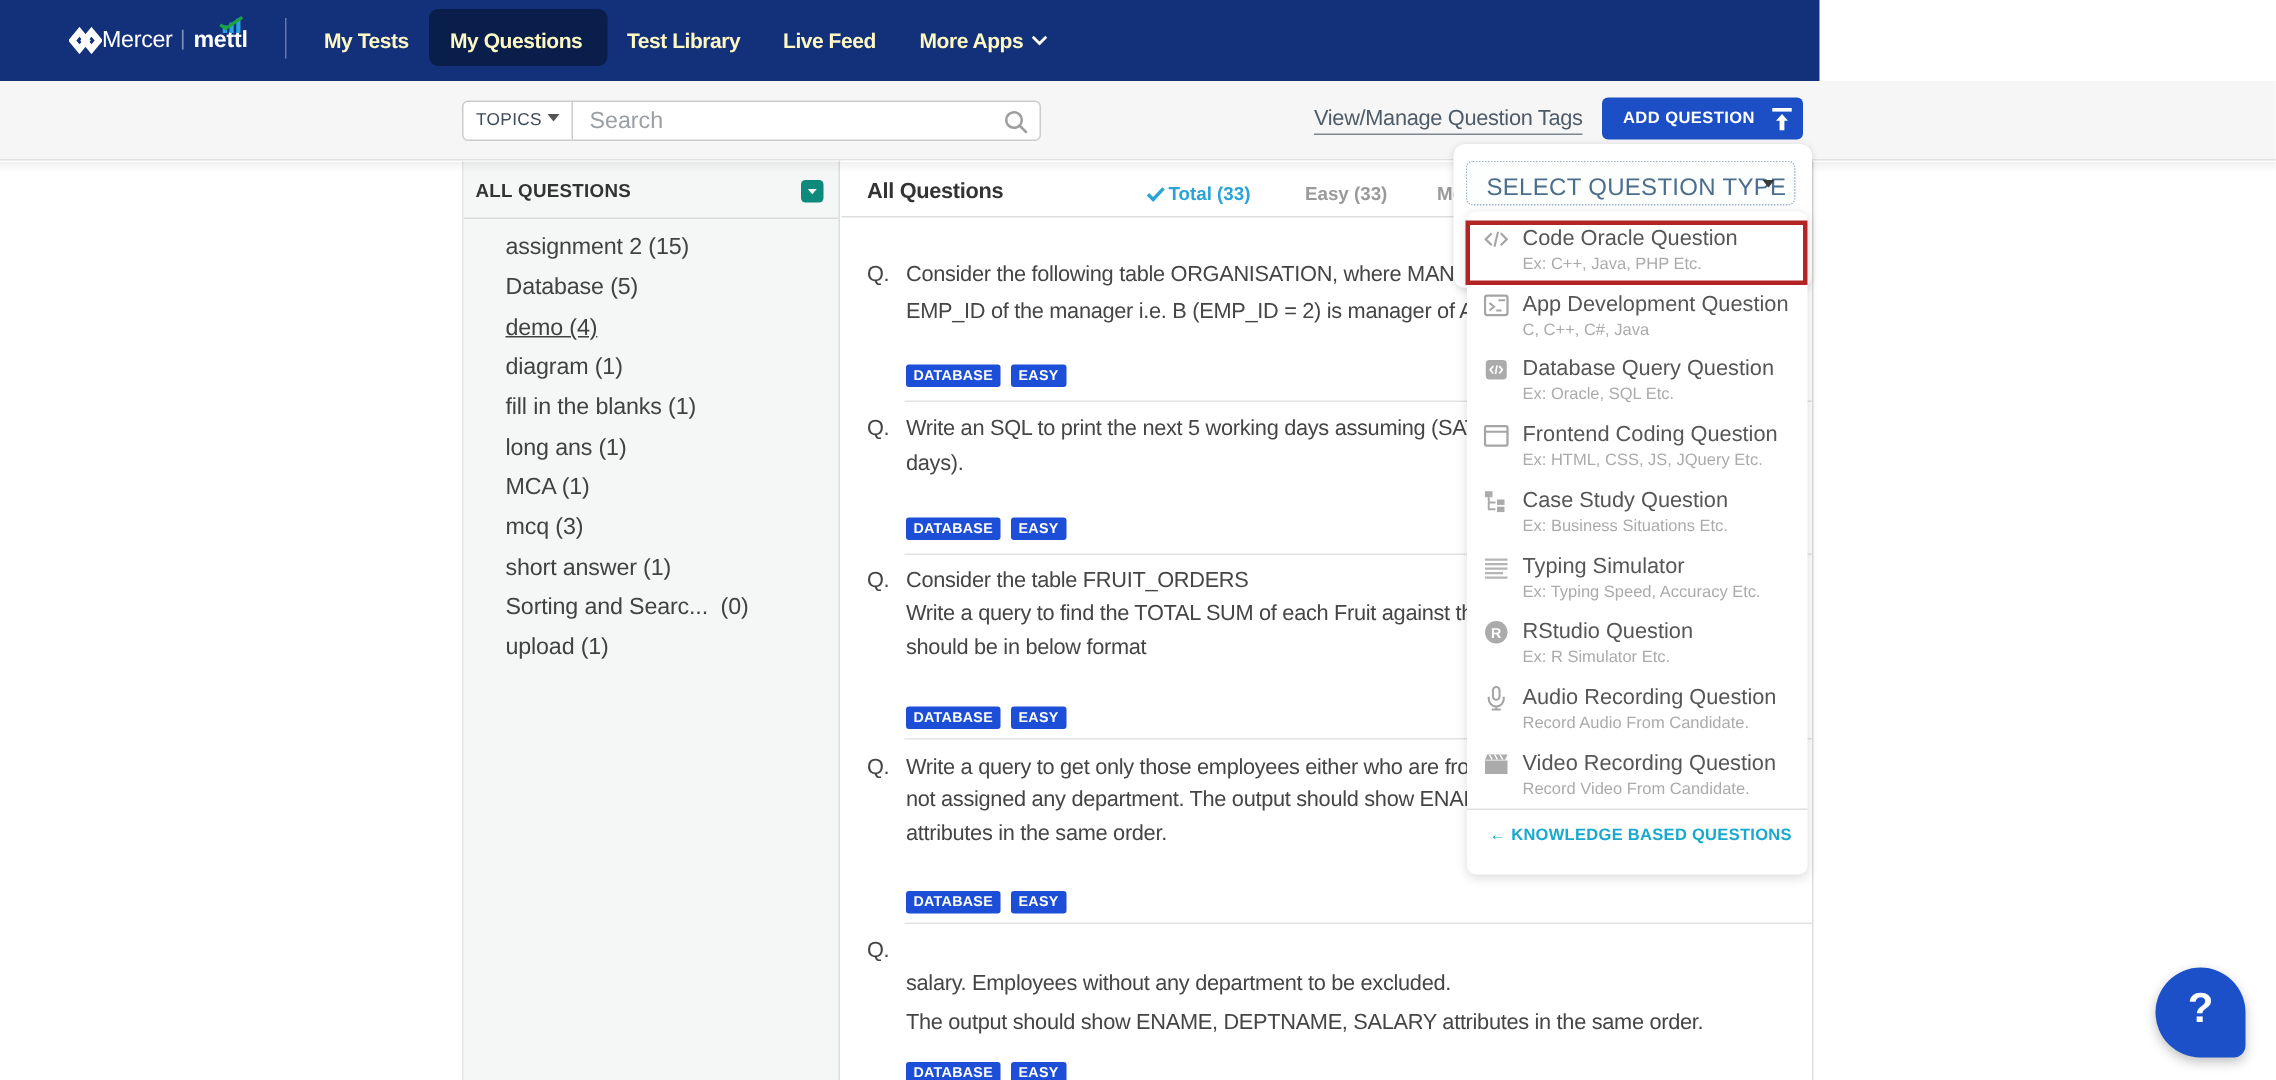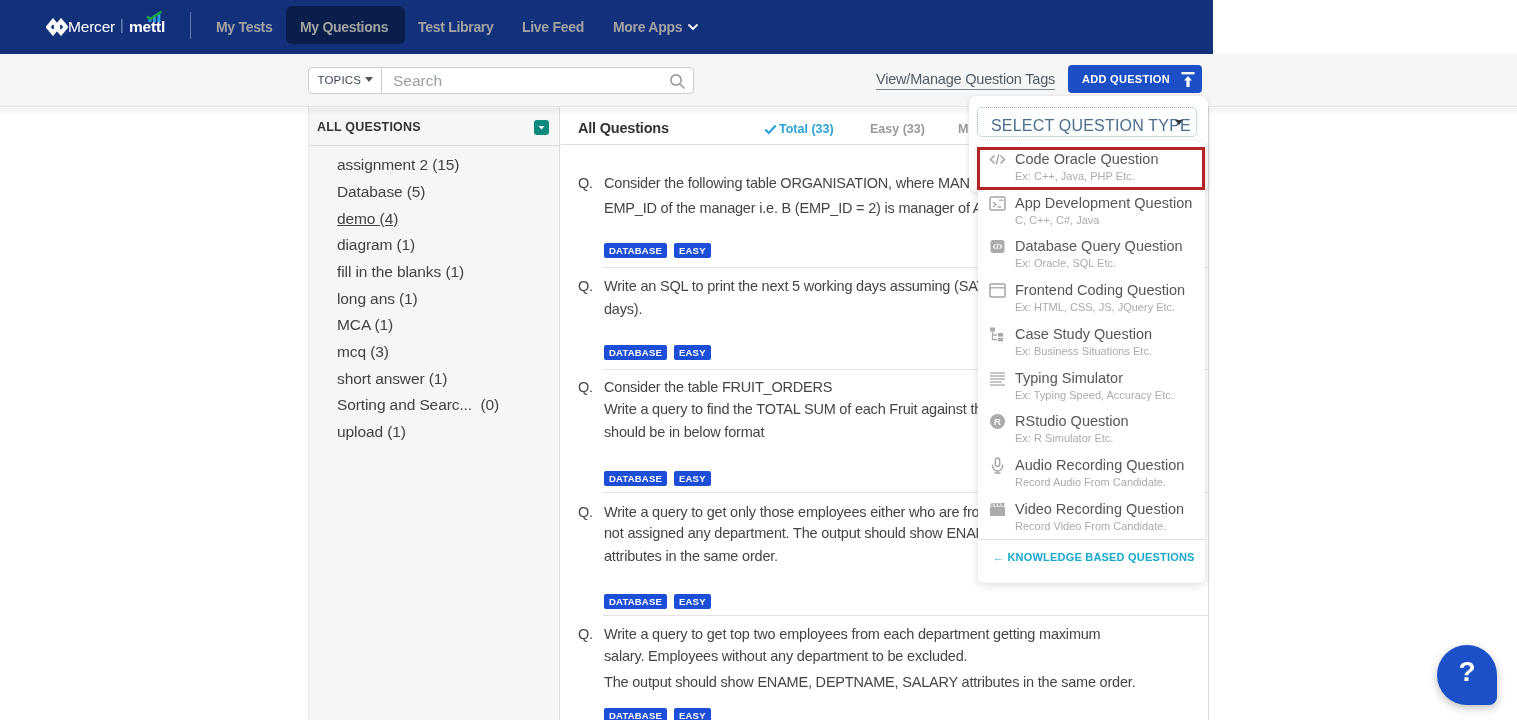--- a/index.html
+++ b/index.html
@@ -3,21 +3,21 @@
 <meta charset="utf-8">
 <style>
 * { margin:0; padding:0; box-sizing:border-box; }
 html,body { width:1517px; height:720px; overflow:hidden; background:#fff;
   font-family:"Liberation Sans", sans-serif; }
 .abs { position:absolute; }
 
 
 #navbar { z-index:10; position:absolute; left:0; top:0; width:1213px; height:54px; background:#13317b; }
 #activeTab { position:absolute; left:286px; top:6px; width:119px; height:38px; background:#0a1e4b; border-radius:6px; }
-.navlink { position:absolute; top:0; height:54px; line-height:54px; color:#a3a3a3; font-size:14px; font-weight:600; letter-spacing:-0.3px; white-space:nowrap; }
+.navlink { position:absolute; top:0; height:54px; line-height:54px; color:#fef9c3; font-size:14px; font-weight:600; letter-spacing:-0.3px; white-space:nowrap; }
 #navDivider { position:absolute; left:190px; top:12px; width:1px; height:27px; background:rgba(255,255,255,0.35); }
 
 
 #toolbar { position:absolute; left:0; top:54px; width:1517px; height:53px; background:#f6f6f6; border-bottom:1px solid #e0e0e0; }
 #searchWrap { position:absolute; left:308px; top:13px; width:386px; height:27px; background:#fff; border:1px solid #ccc; border-radius:4px; }
 #topicsBtn { position:absolute; left:0; top:0; width:73px; height:25px; border-right:1px solid #ccc; font-size:11.5px; color:#3d4b5c; line-height:25px; text-align:center; letter-spacing:0.2px; }
 #searchPh { position:absolute; left:84px; top:0; height:25px; line-height:25px; font-size:15.5px; color:#9aa0a6; }
 #viewTags { position:absolute; left:876px; top:17px; font-size:14.5px; letter-spacing:-0.2px; color:#4e5b68; border-bottom:1px solid #7d868f; padding-bottom:2px; }
 #addBtn { position:absolute; left:1068px; top:11px; width:134px; height:28px; background:#1c4fc5; border-radius:4px; color:#fff; font-size:11px; font-weight:bold; letter-spacing:0.3px; line-height:28px; text-align:left; padding-left:14px; }
 
@@ -120,21 +120,20 @@
   <span class="badge" style="left:113px;top:364px;">EASY</span>
   <div class="qsep" style="top:385px;"></div>
   <span class="qq" style="top:397px;">Q.</span>
   <span class="qline" style="top:397px;">Write a query to get only those employees either who are from DELHI or</span>
   <span class="qline" style="top:418px;">not assigned any department. The output should show ENAME, DEPT</span>
   <span class="qline" style="top:441px;">attributes in the same order.</span>
   <span class="badge" style="left:43px;top:487px;">DATABASE</span>
   <span class="badge" style="left:113px;top:487px;">EASY</span>
   <div class="qsep" style="top:508px;"></div>
   <span class="qq" style="top:519px;">Q.</span>
-  <span class="qline" style="top:519px;">Write a query to get top two employees from each department getting maximum</span>
   <span class="qline" style="top:541px;">salary. Employees without any department to be excluded.</span>
   <span class="qline" style="top:567px;">The output should show ENAME, DEPTNAME, SALARY attributes in the same order.</span>
   <span class="badge" style="left:43px;top:601px;">DATABASE</span>
   <span class="badge" style="left:113px;top:601px;">EASY</span>
 </div>
 <div id="navbar">
   <div id="activeTab"></div>
   <div id="navDivider"></div>
 
   <svg class="abs" style="left:46px;top:18px;" width="22" height="18" viewBox="0 0 22 18">

